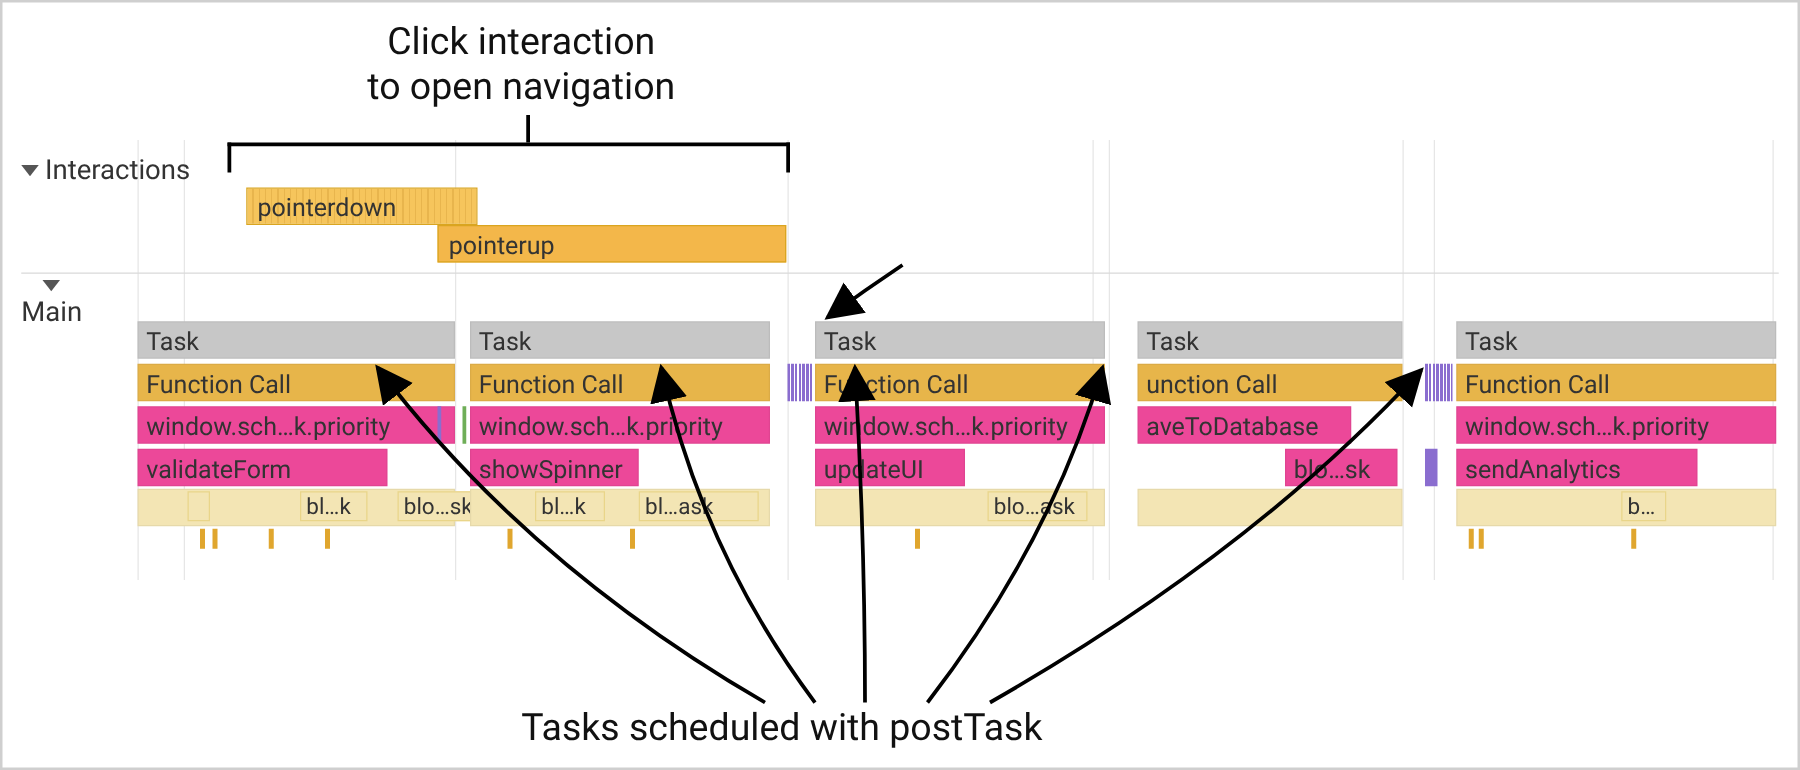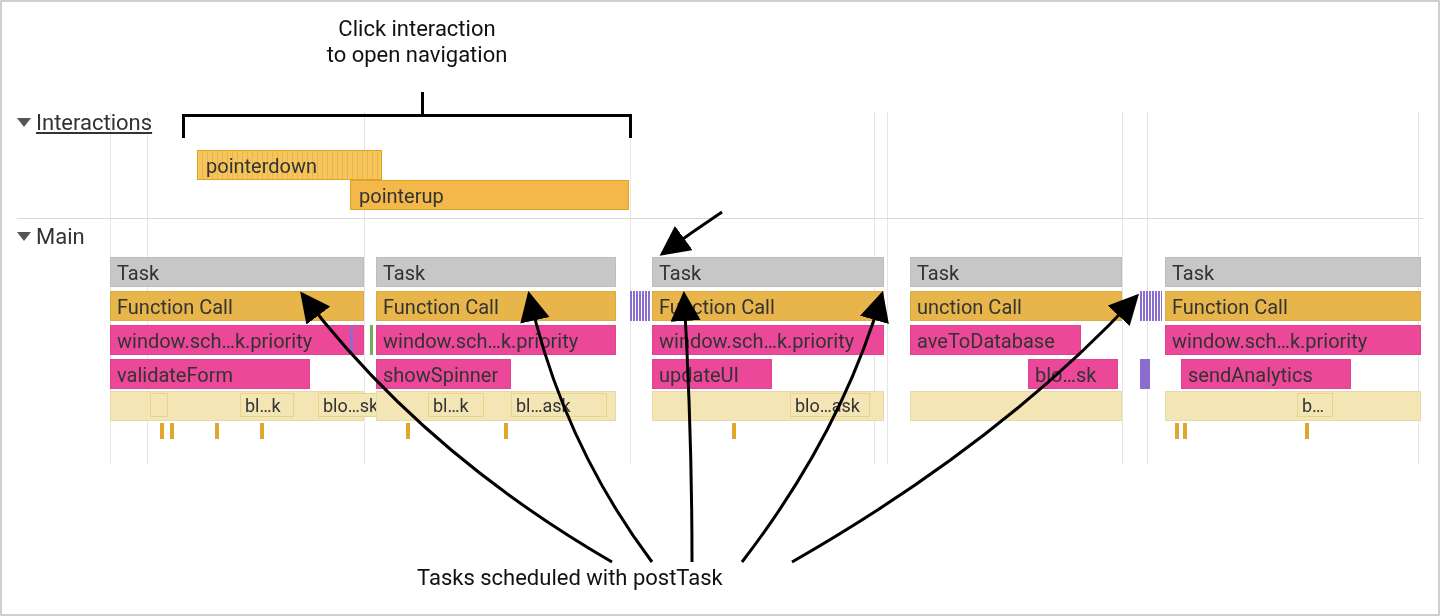--- a/index.html
+++ b/index.html
@@ -72,21 +72,21 @@
   border-left:3px solid #000;
   border-right:3px solid #000;
   border-top:3px solid #000;
   height:24px;
 }
 .bracket-stem { position:absolute; width:3px; background:#000; height:22px; }
 
 
 .anno {
   position:absolute;
-  font-size:22px;
+  font-size:30px;
   color:#111;
   text-align:center;
   line-height:1.2;
   white-space:nowrap;
 }
 
 
 svg.arrows { position:absolute; top:0; left:0; width:1440px; height:616px; pointer-events:none; }
 .micro { position:absolute; top:0; height:30px; width:3px; }
 </style>
@@ -107,31 +107,31 @@
 
   <div class="anno" style="top:14px; left:200px; width:430px;">
     <div>Click interaction</div>
     <div>to open navigation</div>
   </div>
   <div class="anno" style="top:563px; left:415px;">Tasks scheduled with postTask</div>
 
   <div class="bracket-stem" style="top:90px; left:419px;"></div>
   <div class="bracket" style="top:112px; left:180px; width:450px;"></div>
 
-  <div class="track-label" style="top:108px;text-decoration:underline;">
+  <div class="track-label" style="top:122px;">
     <span class="tri"></span>
     <span>Interactions</span>
   </div>
 
   <div class="int-bar" style="top:148px; left:195px; width:185px;">pointerdown</div>
   <div class="int-bar solid" style="top:178px; left:348px; width:279px;">pointerup</div>
 
   <div class="hr" style="top:216px;"></div>
 
-  <div class="track-label" style="top:222px;">
+  <div class="track-label" style="top:222px;flex-direction:column;">
     <span class="tri"></span>
     <span>Main</span>
   </div>
 
   <div class="main-area">
 
     <div class="task-group" style="left:0px; width:254px;">
       <div class="bar grey" style="left:0;width:254px;top:0">Task</div>
       <div class="bar gold" style="left:0;width:254px;top:34px">Function Call</div>
       <div class="bar cream" style="left:0;width:254px;top:68px">window.sch…k.priority</div>
@@ -182,21 +182,21 @@
       <div class="bar gold" style="left:0;width:212px;top:34px">unction Call</div>
       <div class="bar cream" style="left:0;width:171px;top:68px">aveToDatabase</div>
       <div class="bar cream" style="left:118px;width:90px;top:102px">blo…sk</div>
       <div class="bar cream" style="left:0;width:212px;top:134px;background:#f3e5b4"></div>
     </div>
 
     <div class="task-group" style="left:1055px; width:256px;">
       <div class="bar grey" style="left:0;width:256px;top:0">Task</div>
       <div class="bar gold" style="left:0;width:256px;top:34px">Function Call</div>
       <div class="bar cream" style="left:0;width:256px;top:68px">window.sch…k.priority</div>
-      <div class="bar cream" style="left:16px;width:170px;top:102px">sendAnalytics</div>
+      <div class="bar cream" style="left:0;width:193px;top:102px">sendAnalytics</div>
       <div class="bar cream" style="left:0;width:256px;top:134px;background:#f3e5b4"></div>
       <div class="subbar" style="left:132px;width:36px;top:136px">b…</div>
       <div class="micro" style="left:-25px;top:34px;width:22px;background:repeating-linear-gradient(90deg,#8a6dcf 0,#8a6dcf 2px,#fff 2px,#fff 3px)"></div>
       <div class="micro" style="left:-25px;top:102px;width:10px;background:#8a6dcf"></div>
       <div class="tick-row" style="top:166px;left:0;width:256px">
         <div class="tick" style="left:10px"></div>
         <div class="tick" style="left:18px"></div>
         <div class="tick" style="left:140px"></div>
       </div>
     </div>

